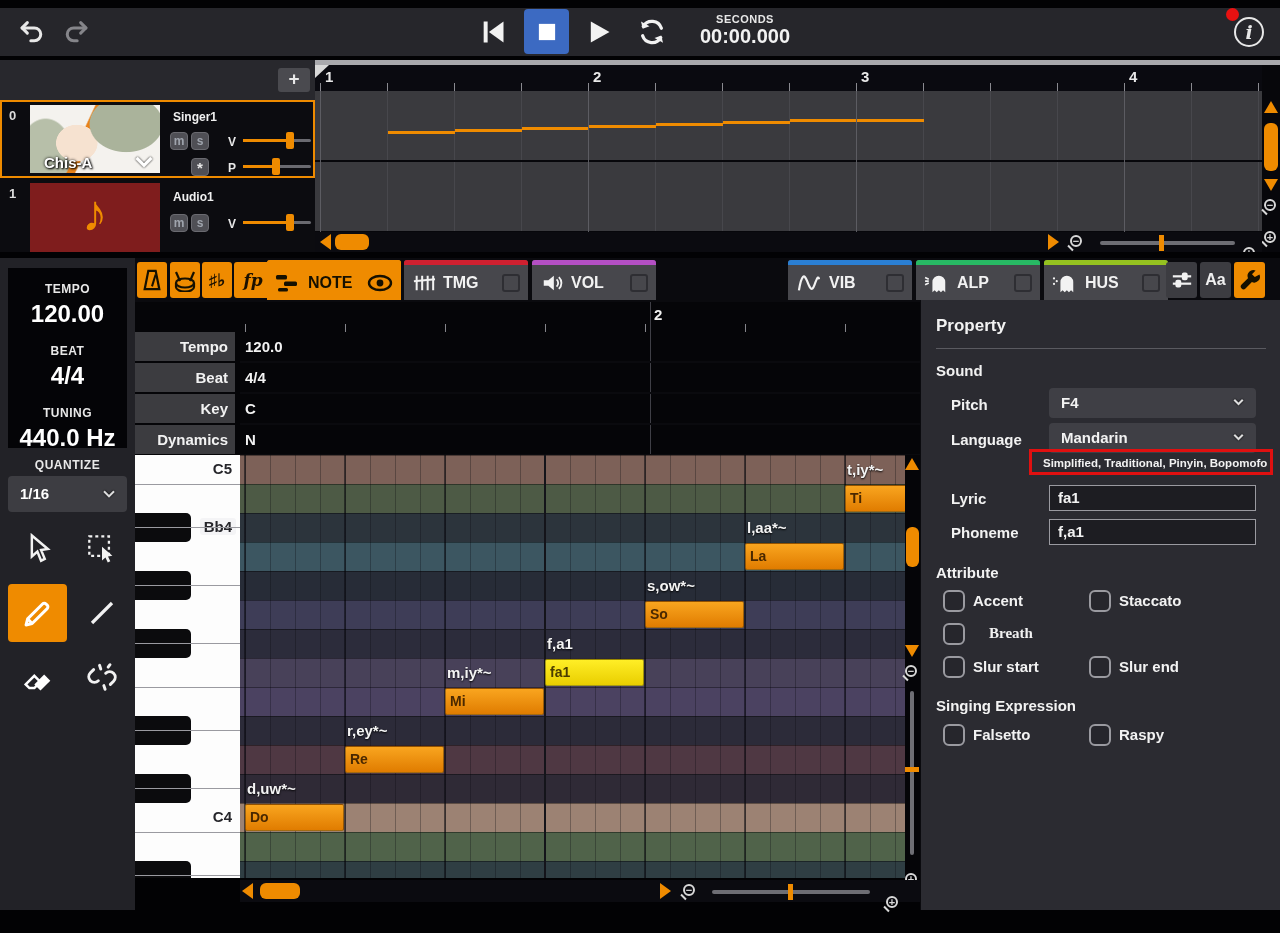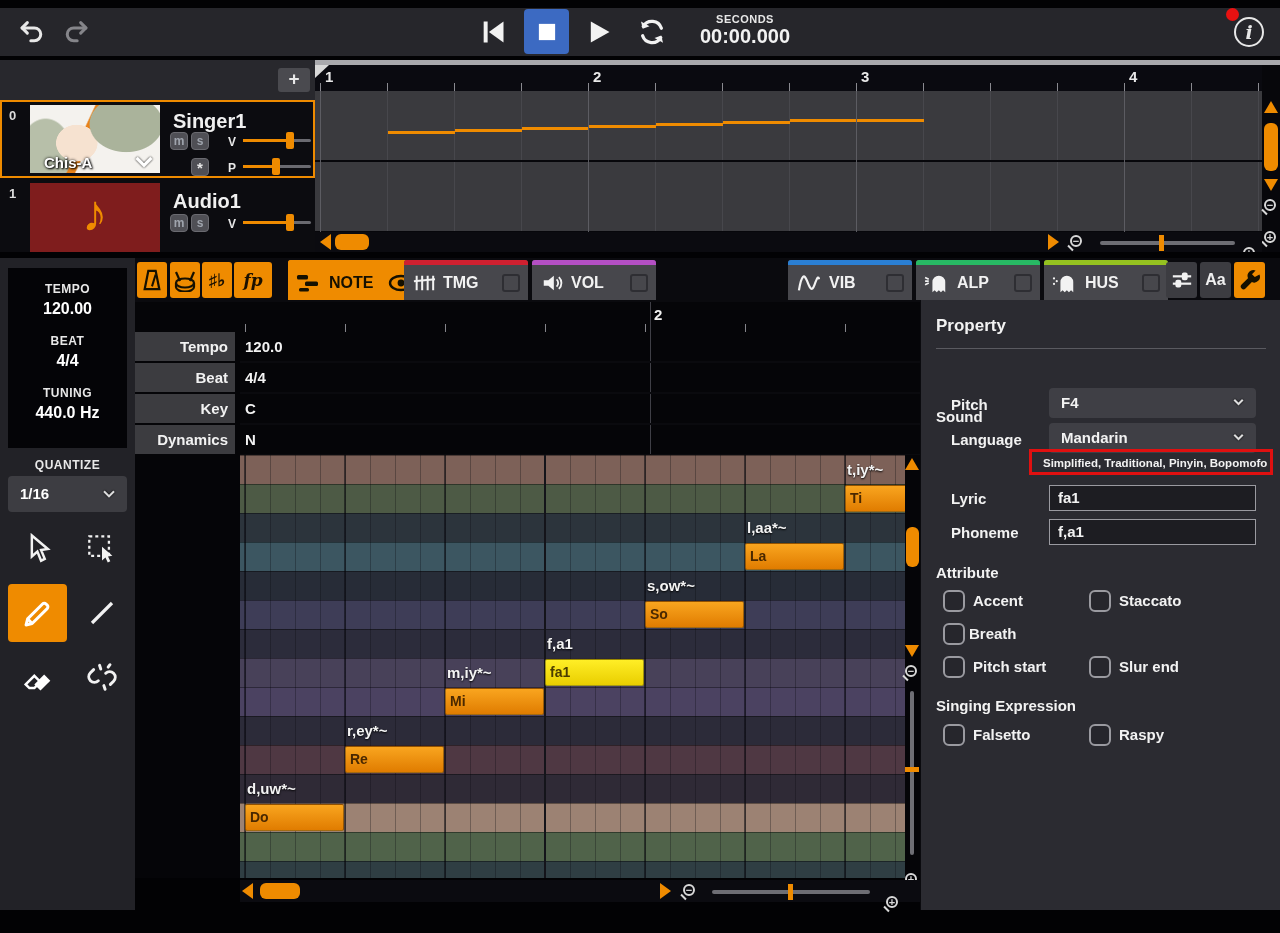--- a/index.html
+++ b/index.html
@@ -21,21 +21,21 @@
 
   
   #track-panel { left:0; top:60px; width:315px; height:192px; background:#0c0c10; overflow:hidden; }
   #track-header { left:0; top:0; width:315px; height:40px; background:#28282d; }
   #add-track { left:278px; top:8px; width:32px; height:24px; background:#4a4a4f; border-radius:3px;
                color:#e8e8e8; font-size:19px; font-weight:bold; line-height:22px; text-align:center; cursor:pointer; }
   .track-row { left:2px; width:311px; height:74px; background:#0c0c10; }
   .track-row.selected { outline:2px solid #ef8b00; }
   .trk-index { color:#dcdcdc; font-size:13px; font-weight:bold; }
   .thumb { background:#7f1d1d; overflow:hidden; position:absolute; }
-  .trk-name { color:#f0f0f0; font-size:20px; font-weight:bold; }
+  .trk-name { color:#f0f0f0; font-size:12px; font-weight:bold; }
   .ms-btn { width:18px; height:18px; background:#4f4f55; border:1px solid #6a6a70; border-radius:4px;
             color:#9fa4ad; font-size:12px; font-weight:bold; text-align:center; line-height:16px; cursor:pointer; }
   .sl-label { color:#e8e8e8; font-size:12px; font-weight:bold; }
   .slider { position:absolute; height:3px; background:#6a6a70; border-radius:2px; }
   .slider .fill { position:absolute; left:0; top:0; height:3px; background:#ef8b00; }
   .slider .handle { position:absolute; top:-7px; width:8px; height:17px; background:#ef8b00; border-radius:2px; }
   #avatar-art { width:100%; height:100%; position:relative;
      background:
        radial-gradient(60px 46px at 74% 28%, #aab39b 0 60%, transparent 62%),
        radial-gradient(34px 30px at 36% 56%, #f6e2d0 0 60%, transparent 62%),
@@ -76,21 +76,21 @@
   .hbar-tri-right { width:0; height:0; border-top:8px solid transparent; border-bottom:8px solid transparent;
                     border-left:11px solid #ef8b00; }
   .hbar-thumb { background:#ef8b00; border-radius:6px; height:16px; }
   .zoom-slider { position:absolute; height:4px; background:#6e6e74; border-radius:2px; }
   .zoom-slider .zhandle { position:absolute; top:-6px; width:5px; height:16px; background:#ef8b00; }
 
   
   #sidebar { left:0; top:258px; width:135px; height:652px; background:#222227; }
   #tempo-panel { left:8px; top:10px; width:119px; height:180px; background:#040407; }
   .sb-small { color:#e8e8e8; font-size:12px; font-weight:bold; text-align:center; letter-spacing:.5px; }
-  .sb-big { color:#fff; font-size:16px; font-weight:bold; text-align:center; }
+  .sb-big { color:#fff; font-size:24px; font-weight:bold; text-align:center; }
   #quantize-dd { left:8px; top:218px; width:119px; height:36px; background:#3d3d42; border-radius:4px;
                  color:#fff; font-size:15px; font-weight:bold; line-height:36px; padding-left:12px; cursor:pointer; }
   #quantize-dd .chev { width:8px; height:8px; border-color:#ddd; border-width:2.5px; position:absolute; right:14px; top:12px; }
   .tool-btn { position:absolute; width:59px; height:58px; display:flex; align-items:center; justify-content:center;
               border-radius:4px; cursor:pointer; }
   .tool-btn.active { background:#ef8b00; }
 
   
   #tabbar { left:135px; top:258px; width:1145px; height:44px; background:#0a0a0e; }
   .mini-tab { position:absolute; top:4px; height:36px; background:#ef8b00; border-radius:3px;
@@ -388,21 +388,21 @@
             <line x1="17" y1="13" x2="21" y2="4"></line>
           </svg>
         </span>
       </div>
       <div class="mini-tab" style="left: 67px; width: 30px;">
         <span style="font-weight: bold; font-size: 17px;">♯♭</span>
       </div>
       <div class="mini-tab" style="left: 99px; width: 38px;">
         <span style="font-weight: bold; font-size: 17px; font-family: &quot;DejaVu Serif&quot;, serif; font-style: italic;">fp</span>
       </div>
-      <div class="tab active" style="left: 153px; width: 134px;">
+      <div class="tab active" style="left: 132px; width: 134px;">
         <div class="stripe" style="background: rgb(239, 139, 0);"></div>
         <div class="tab-inner">
           <span>
             <svg width="26" height="22" viewBox="0 0 26 22">
               <rect x="1" y="3" width="11" height="4.5" rx="1.5" fill="#151000"></rect>
               <rect x="9" y="9.5" width="13" height="4.5" rx="1.5" fill="#151000"></rect>
               <rect x="3" y="16" width="10" height="3.5" rx="1.5" fill="#151000"></rect>
             </svg>
           </span>
           <span class="tlabel">NOTE</span>
@@ -520,20 +520,40 @@
         <div class="param-label" style="top: 92px;">Key</div>
         <div class="param-value" style="top: 92px;">C</div>
         <div class="abs" style="left: 105px; top: 121px; width: 680px; height: 2px; background: rgb(10, 10, 14);"></div>
         <div class="param-label" style="top: 123px;">Dynamics</div>
         <div class="param-value" style="top: 123px;">N</div>
         <div class="abs" style="left: 105px; top: 152px; width: 680px; height: 2px; background: rgb(10, 10, 14);"></div>
       </div>
   </div>
 
   <div class="abs" id="piano">
+    <div id="keys">
+        <div class="key-label" style="top: 5px;">C5</div>
+        <div class="black-key" style="top: 58px;"></div>
+        <div class="key-label chip" style="top: 63px;">Bb4</div>
+        <div class="black-key" style="top: 116px;"></div>
+        <div class="black-key" style="top: 174px;"></div>
+        <div class="black-key" style="top: 261px;"></div>
+        <div class="black-key" style="top: 319px;"></div>
+        <div class="key-label" style="top: 353px;">C4</div>
+        <div class="black-key" style="top: 406px;"></div>
+        <div class="key-sep" style="top: 29px;"></div>
+        <div class="key-sep" style="top: 72px;"></div>
+        <div class="key-sep" style="top: 130px;"></div>
+        <div class="key-sep" style="top: 188px;"></div>
+        <div class="key-sep" style="top: 232px;"></div>
+        <div class="key-sep" style="top: 275px;"></div>
+        <div class="key-sep" style="top: 333px;"></div>
+        <div class="key-sep" style="top: 377px;"></div>
+        <div class="key-sep" style="top: 420px;"></div>
+      </div>
     <div id="grid">
       <div id="row-layer">
           <div class="pr-row" style="top: 0px; background: rgb(125, 97, 88);"></div>
           <div class="pr-row" style="top: 29px; background: rgb(77, 90, 69);"></div>
           <div class="pr-row" style="top: 58px; background: rgb(44, 52, 60);"></div>
           <div class="pr-row" style="top: 87px; background: rgb(60, 86, 97);"></div>
           <div class="pr-row" style="top: 116px; background: rgb(39, 44, 55);"></div>
           <div class="pr-row" style="top: 145px; background: rgb(62, 61, 87);"></div>
           <div class="pr-row" style="top: 174px; background: rgb(44, 44, 59);"></div>
           <div class="pr-row" style="top: 203px; background: rgb(72, 65, 89);"></div>
@@ -583,21 +603,21 @@
     <div class="abs mag" style="left:443px;top:4px;">−</div>
     <div class="zoom-slider" style="left:472px;top:10px;width:158px;">
       <div class="zhandle" style="left:76px;"></div>
     </div>
     <div class="abs mag" style="left:646px;top:4px;">+</div>
   </div>
 
   <div class="abs" id="prop">
     <div class="abs prop-title" style="left:15px;top:16px;">Property</div>
     <div id="prop-divider"></div>
-    <div class="abs prop-section" style="left:15px;top:62px;margin-top:46px;">Sound</div>
+    <div class="abs prop-section" style="left:15px;top:62px;">Sound</div>
 
     <div class="abs prop-label" style="left:30px;top:96px;">Pitch</div>
     <div class="dropdown" style="left:128px;top:88px;">
       <span>F4</span>
       <span class="chev"></span>
     </div>
 
     <div class="abs prop-label" style="left:30px;top:131px;">Language</div>
     <div class="dropdown" style="left:128px;top:123px;">
       <span>Mandarin</span>
@@ -612,23 +632,23 @@
     <div class="abs prop-label" style="left:30px;top:224px;">Phoneme</div>
     <div class="text-input" style="left:128px;top:219px;">f,a1</div>
 
     <div class="abs prop-section" style="left:15px;top:264px;">Attribute</div>
     <div id="attr-checks">
         <div class="checkbox" style="left: 22px; top: 290px;"></div>
         <div class="check-label" style="left: 52px; top: 292px;">Accent</div>
         <div class="checkbox" style="left: 168px; top: 290px;"></div>
         <div class="check-label" style="left: 198px; top: 292px;">Staccato</div>
         <div class="checkbox" style="left: 22px; top: 323px;"></div>
-        <div class="check-label" style="left: 48px; top: 325px;">Breath</div>
+        <div class="check-label" style="left: 68px; top: 325px; font-family: Liberation Serif, serif;">Breath</div>
         <div class="checkbox" style="left: 22px; top: 356px;"></div>
-        <div class="check-label" style="left: 52px; top: 358px;">Pitch start</div>
+        <div class="check-label" style="left: 52px; top: 358px;">Slur start</div>
         <div class="checkbox" style="left: 168px; top: 356px;"></div>
         <div class="check-label" style="left: 198px; top: 358px;">Slur end</div>
       </div>
     <div class="abs prop-section" style="left:15px;top:397px;">Singing Expression</div>
     <div id="expr-checks">
         <div class="checkbox" style="left: 22px; top: 424px;"></div>
         <div class="check-label" style="left: 52px; top: 426px;">Falsetto</div>
         <div class="checkbox" style="left: 168px; top: 424px;"></div>
         <div class="check-label" style="left: 198px; top: 426px;">Raspy</div>
       </div>

